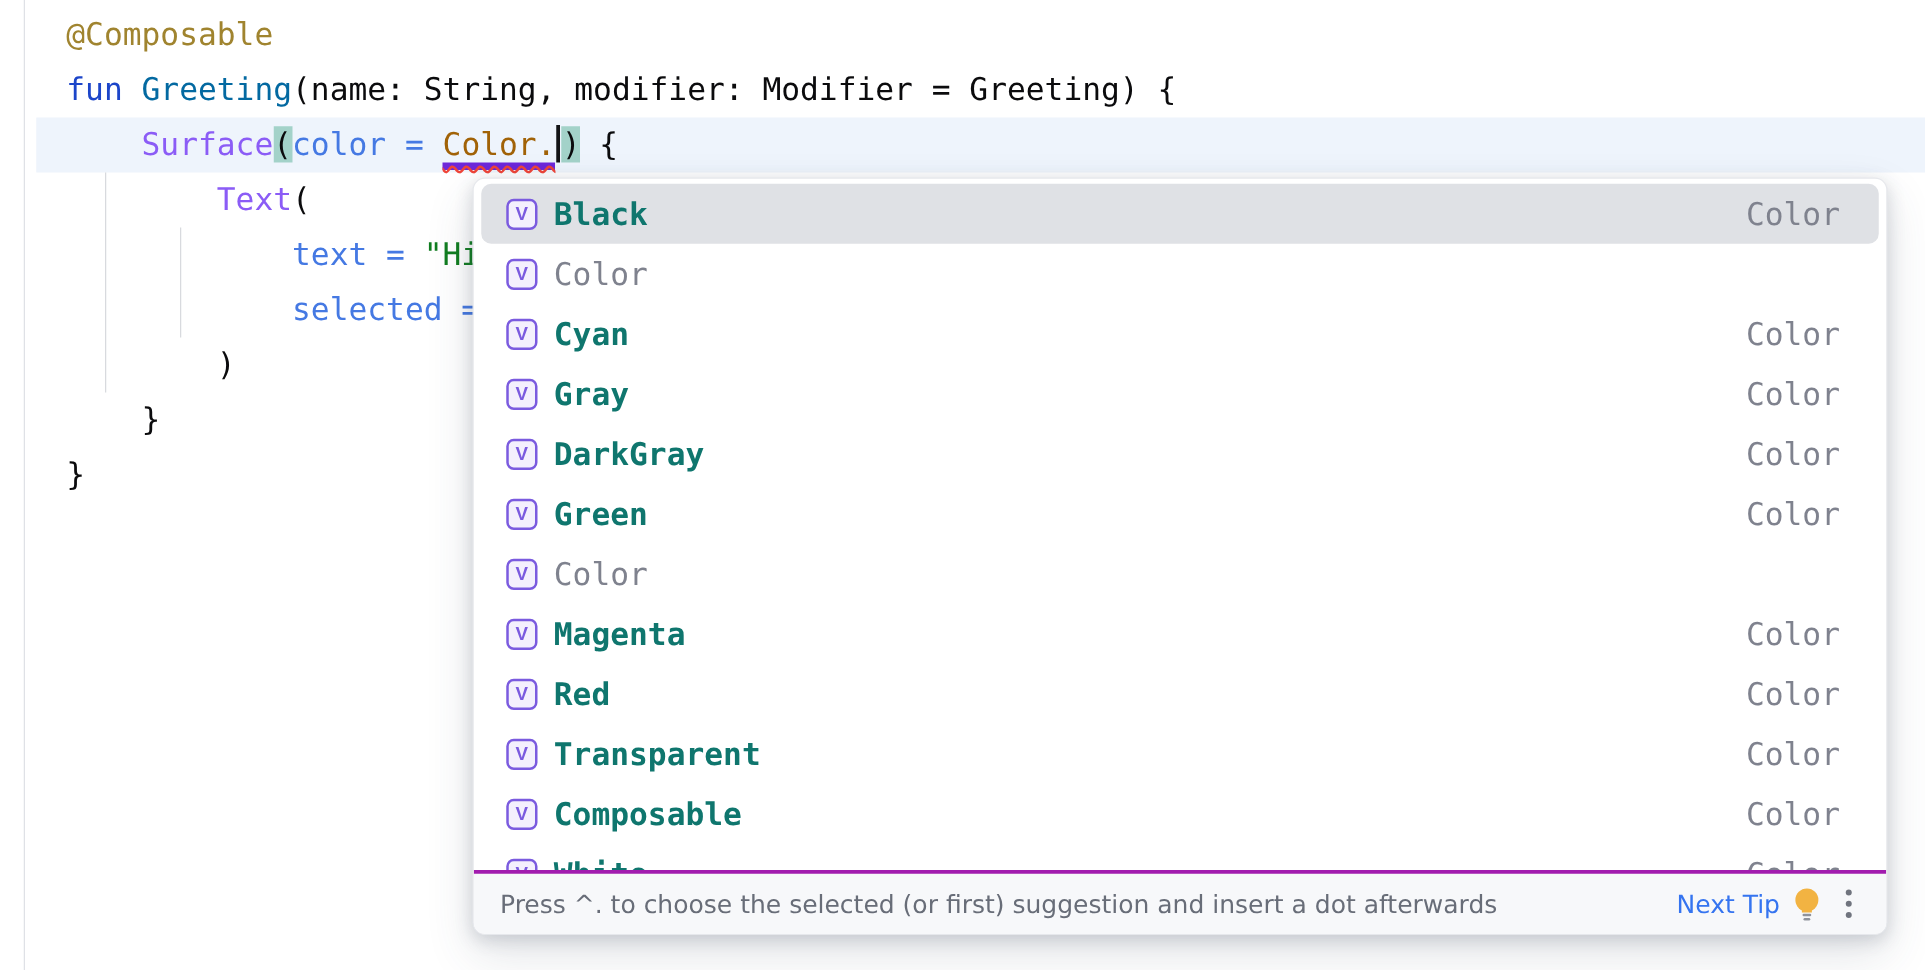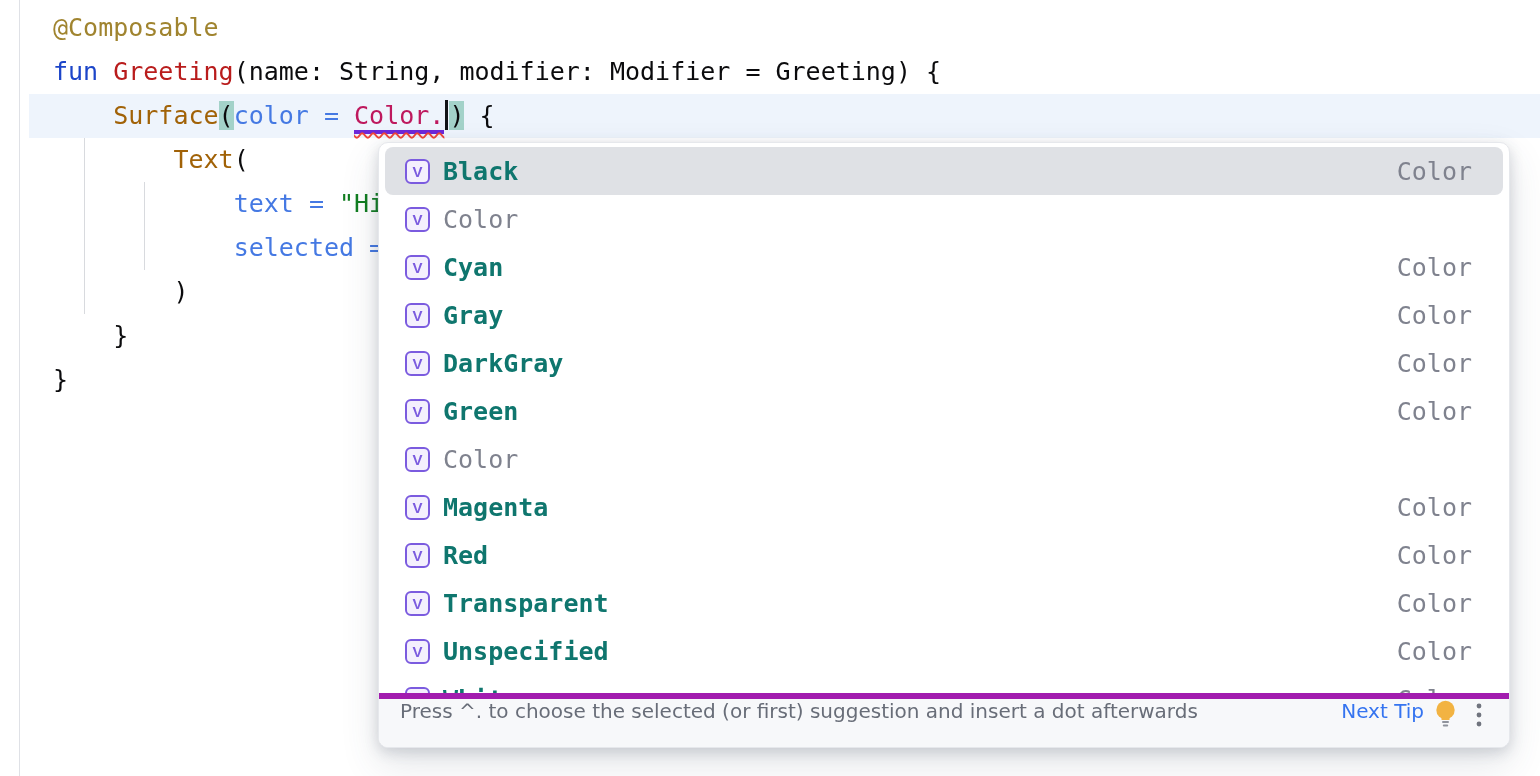--- a/index.html
+++ b/index.html
@@ -17,28 +17,28 @@
 
   .code-area{position:absolute;left:1px;top:0;right:0;padding-top:6px;z-index:1;margin-left:28px;}
   .code-line{
     height:44px;line-height:44px;padding-left:24px;white-space:pre;
     font-family:"DejaVu Sans Mono",monospace;font-size:25px;color:#0b0b0d;
   }
   .code-line.caret-row{background:#eef4fc;}
 
   .tok-annotation{color:#a0842f;}
   .tok-keyword{color:#1c45c9;}
-  .tok-fndecl{color:#b91c1c;}
-  .tok-composable{color:#a16207;}
+  .tok-fndecl{color:#0369a1;}
+  .tok-composable{color:#8b5cf6;}
   .tok-namedarg{color:#4579e3;text-align:right;}
   .tok-string{color:#107d20;}
   .tok-brace{background:#a3d2c9;}
   .tok-errorref{
-    color:#be185d;
-    border-bottom:4px solid #6d28d9;
+    color:#a16207;
+    border-bottom:6px solid #6d28d9;
     text-decoration:underline wavy #ef4539;
     text-decoration-thickness:2px;
     text-underline-offset:8px;
     text-decoration-skip-ink:none;
   }
   .caret{
     display:inline-block;width:3px;height:30px;background:#121316;
     vertical-align:-6px;margin:0 1px;
   }
 
@@ -63,22 +63,22 @@
   }
   .row-label{
     flex:1 1 auto;font-family:"DejaVu Sans Mono",monospace;font-weight:700;
     font-size:25px;color:#0f766e;white-space:pre;
   }
   .row-type{
     flex:0 0 auto;font-family:"DejaVu Sans Mono",monospace;font-size:25px;color:#7f828e;text-align:center;
   }
 
   .hintbar{
-    flex:0 0 48px;height:48px;background:#f7f8fa;border-top:6px solid #a21caf;
-    display:flex;align-items:flex-start;padding:0 26px 0 21px;gap:10px;
+    flex:0 0 48px;height:48px;background:#f7f8fa;border-top:3px solid #a21caf;
+    display:flex;align-items:center;padding:0 26px 0 21px;gap:10px;
     font-family:"DejaVu Sans",sans-serif;font-size:20px;color:#686d78;
   }
   .hint-text{flex:1 1 auto;white-space:nowrap;overflow:hidden;}
   .next-tip{color:#3574f0;white-space:nowrap;cursor:pointer;}
   .bulb,.kebab{flex:0 0 auto;display:flex;align-items:center;}
   .kebab{margin-left:8px;cursor:pointer;}
 </style>
 </head>
 <body>
 
@@ -144,21 +144,21 @@
         <span class="row-label">Red</span>
         <span class="row-type">Color</span>
       </div>
       <div class="row">
         <span class="vicon">V</span>
         <span class="row-label">Transparent</span>
         <span class="row-type">Color</span>
       </div>
       <div class="row">
         <span class="vicon">V</span>
-        <span class="row-label">Unspecified</span>
+        <span class="row-label">Composable</span>
         <span class="row-type">Color</span>
       </div>
       <div class="row">
         <span class="vicon">V</span>
         <span class="row-label">White</span>
         <span class="row-type">Color</span>
       </div>
     </div>
   <div class="hintbar">
     <span class="hint-text">Press ^. to choose the selected (or first) suggestion and insert a dot afterwards</span>

